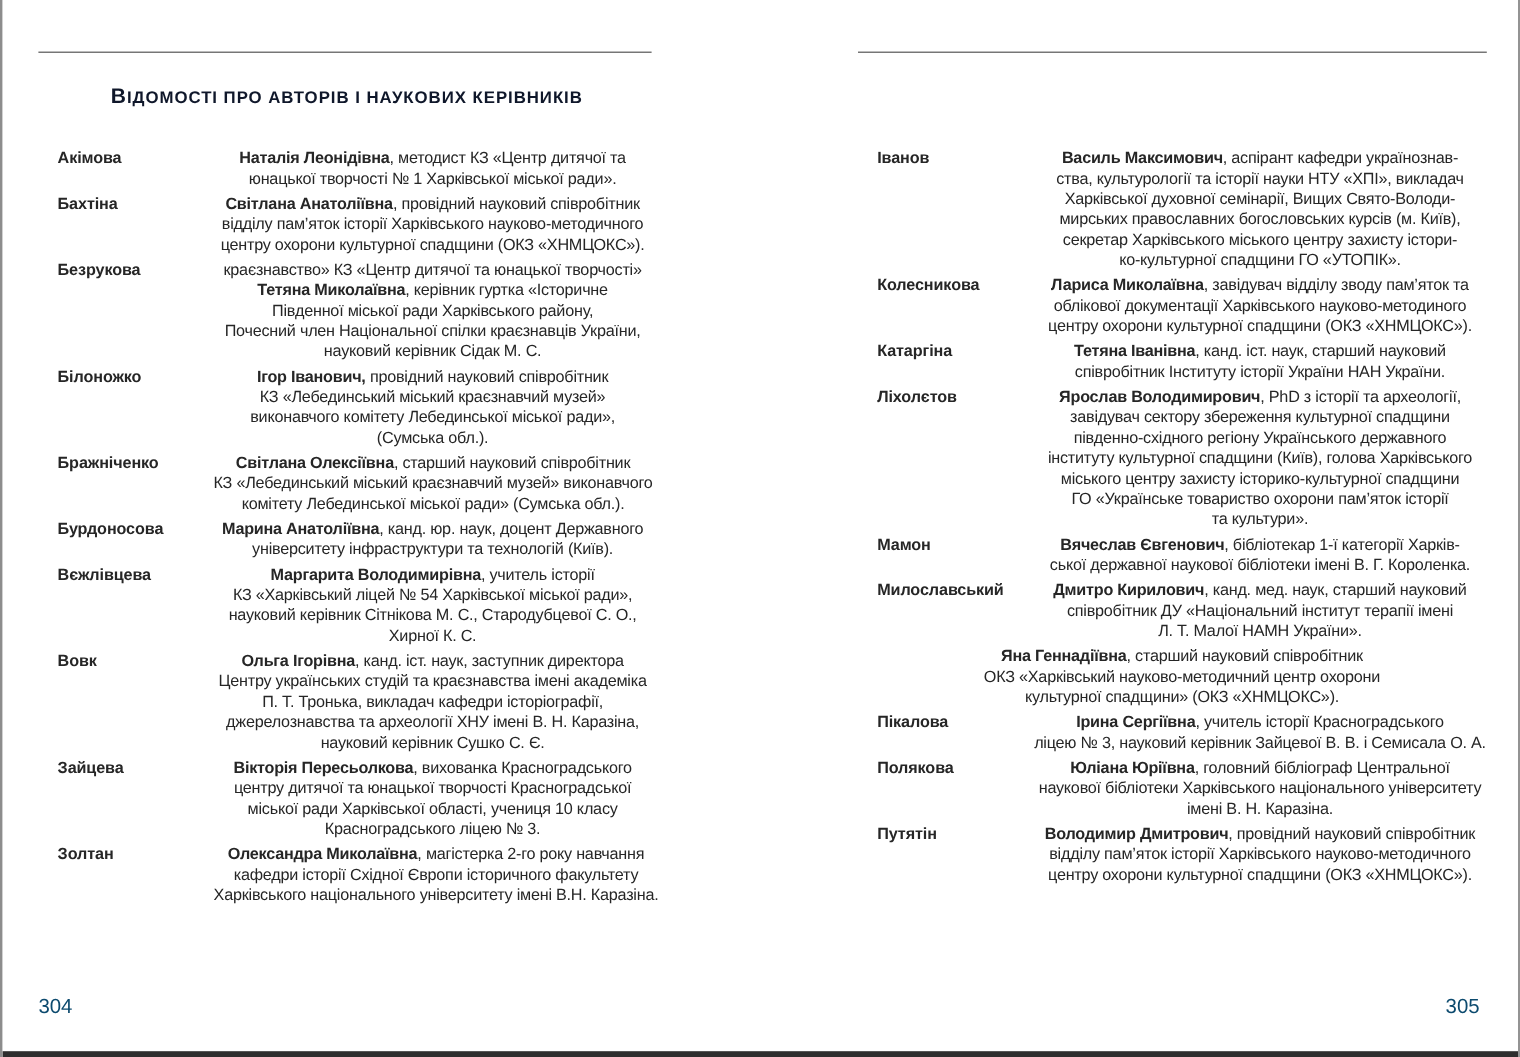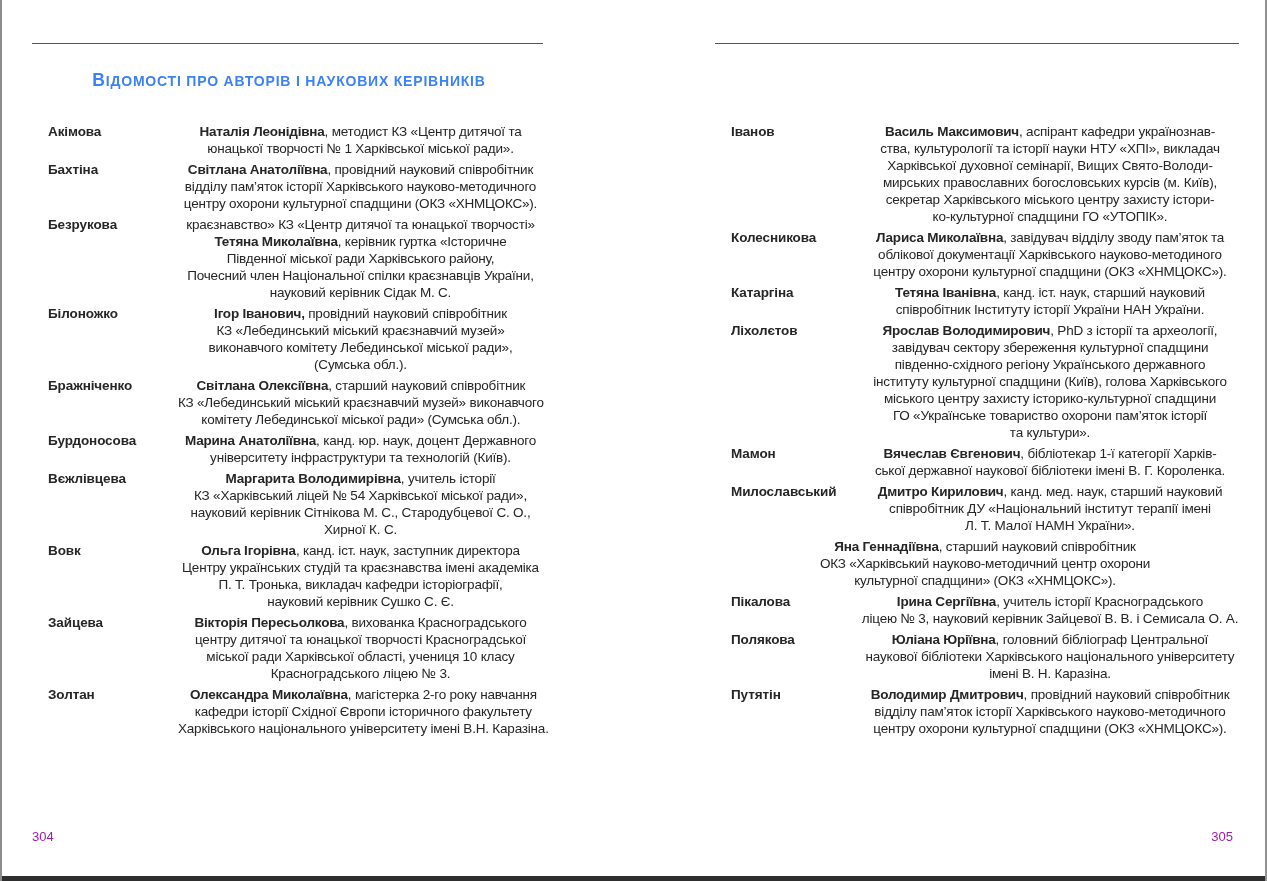--- a/index.html
+++ b/index.html
@@ -23,21 +23,21 @@
 
   .rule { width: 100%; height: 0; border-top: 1.5px solid #555555; }
 
   .title {
     position: absolute;
     top: 27px; left: 3px; right: 0;
     text-align: center;
     font-weight: bold;
     font-size: 14px;
     letter-spacing: 0.8px;
-    color: #3b82f6;
+    color: #0f172a;
   }
   .title::first-letter { font-size: 17.5px; }
 
   .entries { position: absolute; top: 80px; left: 16px; right: 0; }
 
   .entry { display: flex; margin-bottom: 4px; }
   .surname {
     flex: 0 0 130px;
     width: 130px;
     font-weight: bold;
@@ -50,22 +50,22 @@
     font-size: 13.5px;
     line-height: 17px;
     letter-spacing: -0.2px;
     white-space: nowrap;
   }
   .line b { font-weight: bold; }
 
   .page-num {
     position: absolute;
     top: 829px;
-    font-size: 13px;
-    color: #a21caf;
+    font-size: 17px;
+    color: #0c4a6e;
   }
   .page-num.pn-left  { left: 30px; }
   .page-num.pn-right { right: 32px; text-align: right; }
 
   .bottom-bar {
     position: absolute;
     left: 0; right: 0; bottom: 0;
     height: 5px;
     background: #2e2e2e;
   }
@@ -136,20 +136,21 @@
             <div class="line">науковий керівник Сітнікова М. С., Стародубцевої С. О.,</div>
             <div class="line">Хирної К. С.</div>
           </div>
         </div>
         <div class="entry">
           <div class="surname">Вовк</div>
           <div class="desc">
             <div class="line"><b>Ольга Ігорівна</b>, канд. іст. наук, заступник директора</div>
             <div class="line">Центру українських студій та краєзнавства імені академіка</div>
             <div class="line">П. Т. Тронька, викладач кафедри історіографії,</div>
+            <div class="line">джерелознавства та археології ХНУ імені В. Н. Каразіна,</div>
             <div class="line">науковий керівник Сушко С. Є.</div>
           </div>
         </div>
         <div class="entry">
           <div class="surname">Зайцева</div>
           <div class="desc">
             <div class="line"><b>Вікторія Пересьолкова</b>, вихованка Красноградського</div>
             <div class="line">центру дитячої та юнацької творчості Красноградської</div>
             <div class="line">міської ради Харківської області, учениця 10 класу</div>
             <div class="line">Красноградського ліцею № 3.</div>

